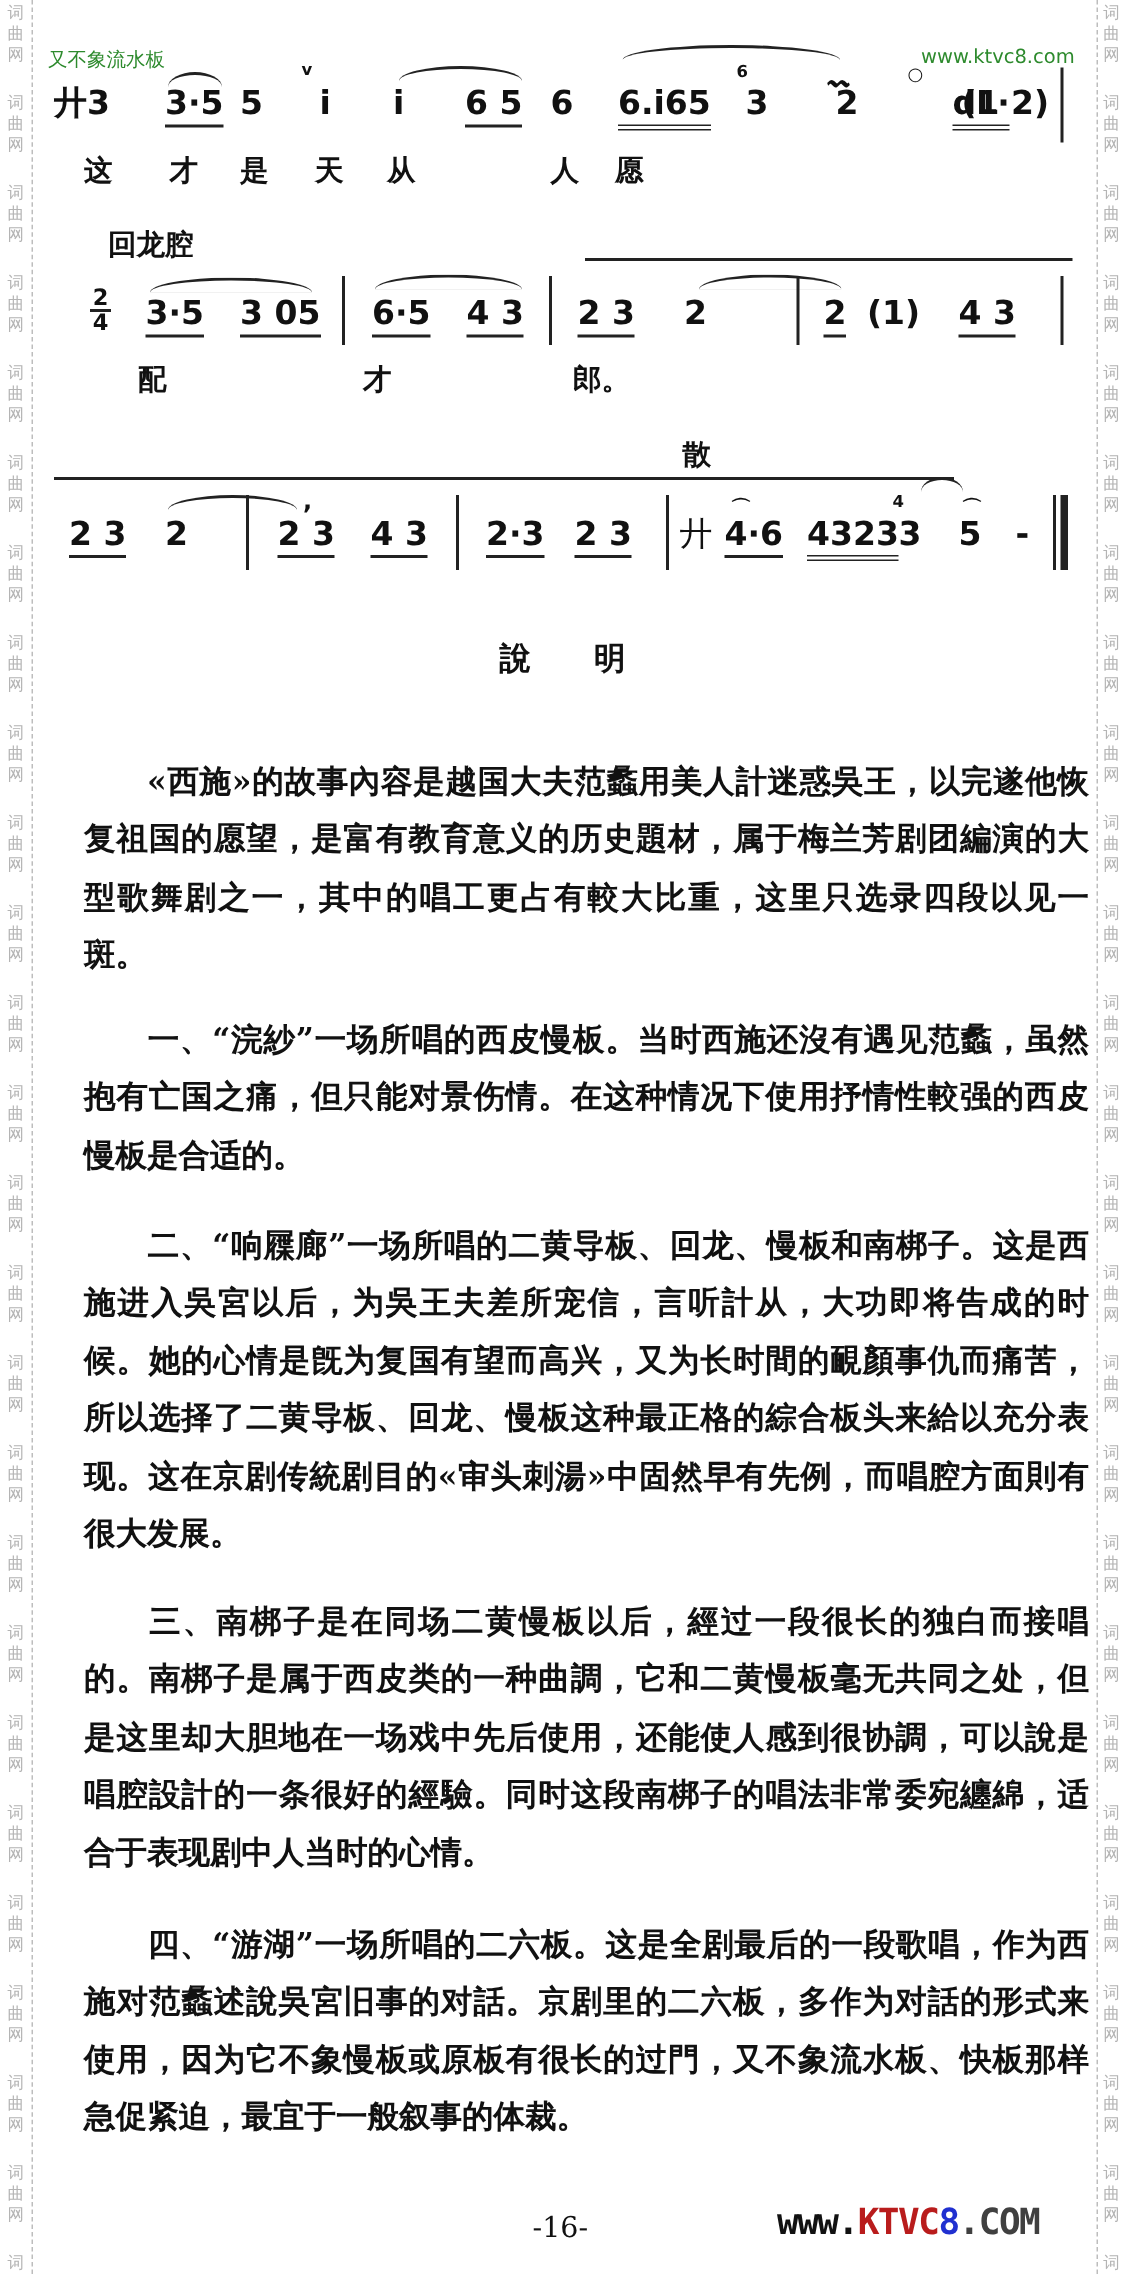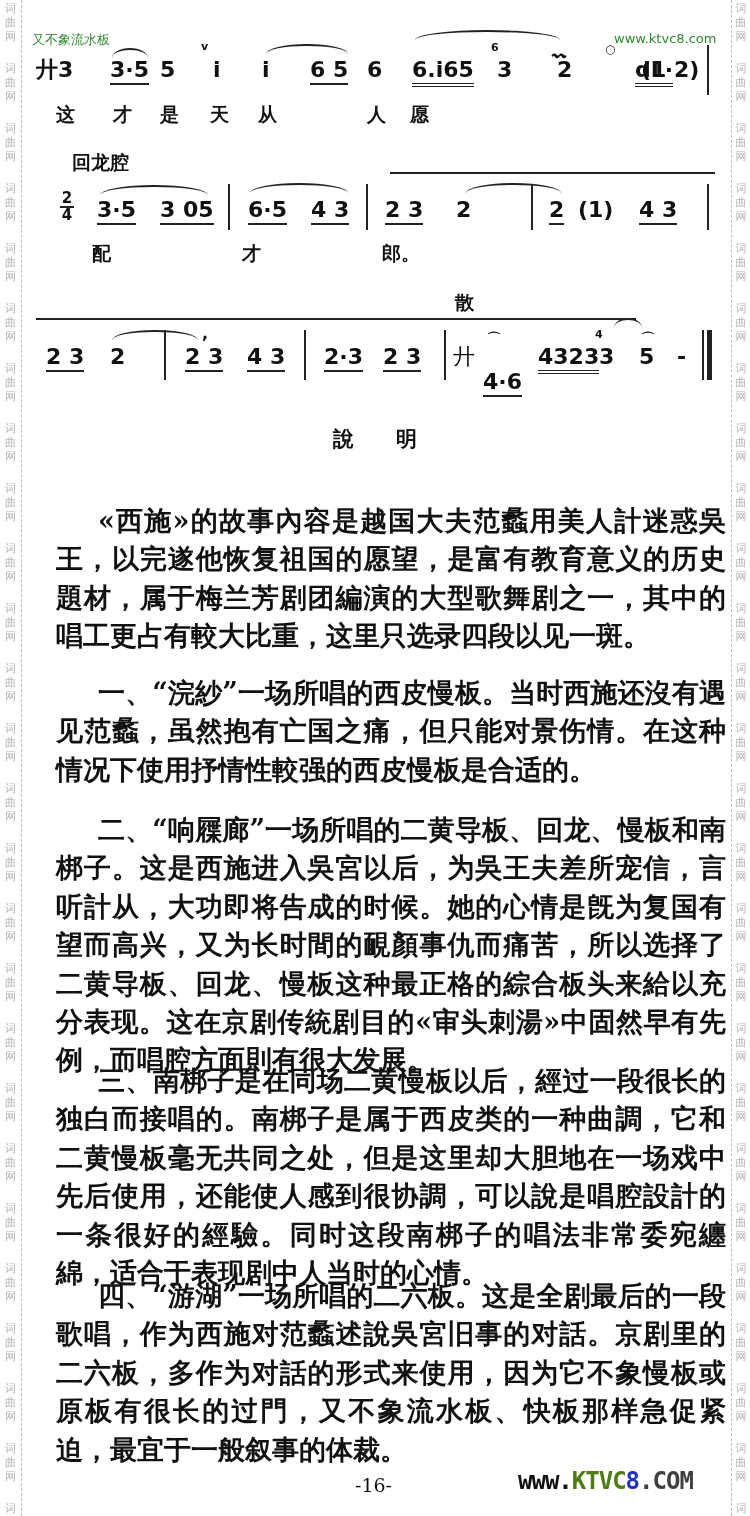--- a/index.html
+++ b/index.html
@@ -29,28 +29,28 @@
   .small { position: absolute; font-family: "DejaVu Sans", sans-serif; font-weight: bold; font-size: 11px; }
   .label { position: absolute; font-size: 19px; font-weight: bold; }
   .time { position: absolute; font-family: "DejaVu Sans", sans-serif; font-weight: bold; font-size: 15px;
           line-height: 15px; text-align: center; width: 14px; }
   .time .frac { display: block; border-bottom: 2px solid #222; }
   .fermata { position: absolute; font-size: 14px; font-weight: bold; font-family: "DejaVu Sans", sans-serif; }
 
   
   .title { position: absolute; left: 0; width: 750px; top: 425px; text-align: center;
            font-size: 21px; font-weight: bold; letter-spacing: 42px; text-indent: 42px; }
-  .para { position: absolute; left: 56px; width: 670px; font-size: 27px; font-weight: bold;
+  .para { position: absolute; left: 56px; width: 670px; font-size: 21px; font-weight: bold;
           line-height: 38.4px; text-align: justify; }
   .para .ind { display: inline-block; width: 42px; }
   .pagenum { position: absolute; left: 355px; top: 1474px; font-size: 19px; font-family: "DejaVu Serif", serif; }
   .site-bottom { position: absolute; left: 518px; top: 1467px; font-size: 24px; font-weight: bold;
                  font-family: "DejaVu Sans Mono", monospace; letter-spacing: -1px; }
   .site-bottom .a { color: #111; }
-  .site-bottom .b { color: #4d7c0f; }
+  .site-bottom .b { color: #b91c1c; }
   .site-bottom .c { color: #2030d0; }
   .site-bottom .d { color: #404040; }
 </style>
 </head>
 <body>
 
 <div class="side left" id="sideL">
     <span class="wm-group">
       <span class="wm-char">词</span>
       <span class="wm-char">曲</span>
@@ -383,21 +383,21 @@
   <div class="bar" style="left:164px;top:330px;height:50px;"></div>
   <span class="small" style="left:202px;top:324px;font-size:16px;">,</span>
   <span class="n u" style="left:185px;top:345px;">2 3</span>
   <span class="n u" style="left:247px;top:345px;">4 3</span>
   <div class="bar" style="left:304px;top:330px;height:50px;"></div>
   <span class="n u" style="left:324px;top:345px;">2·3</span>
   <span class="n u" style="left:383px;top:345px;">2 3</span>
   <div class="bar" style="left:444px;top:330px;height:50px;"></div>
   <span class="n" style="left:453px;top:345px;font-weight:normal;">廾</span>
   <span class="fermata" style="left:487px;top:330px;">⌒</span>
-  <span class="n u" style="left:483px;top:345px;margin-top:25px;">4·6</span>
+  <span class="n u" style="left:483px;top:345px;">4·6</span>
   <span class="n uu" style="left:538px;top:345px;">4323</span>
   <span class="small" style="left:595px;top:328px;">4</span>
   <span class="n" style="left:599px;top:345px;">3</span>
   <div class="slur" style="left:614px;top:318px;width:28px;"></div>
   <span class="fermata" style="left:641px;top:330px;">⌒</span>
   <span class="n" style="left:639px;top:345px;">5</span>
   <span class="n" style="left:677px;top:345px;">-</span>
   <div class="bar" style="left:702px;top:330px;height:50px;"></div>
   <div class="bar" style="left:707px;top:330px;height:50px;width:5px;"></div>
 </div>

